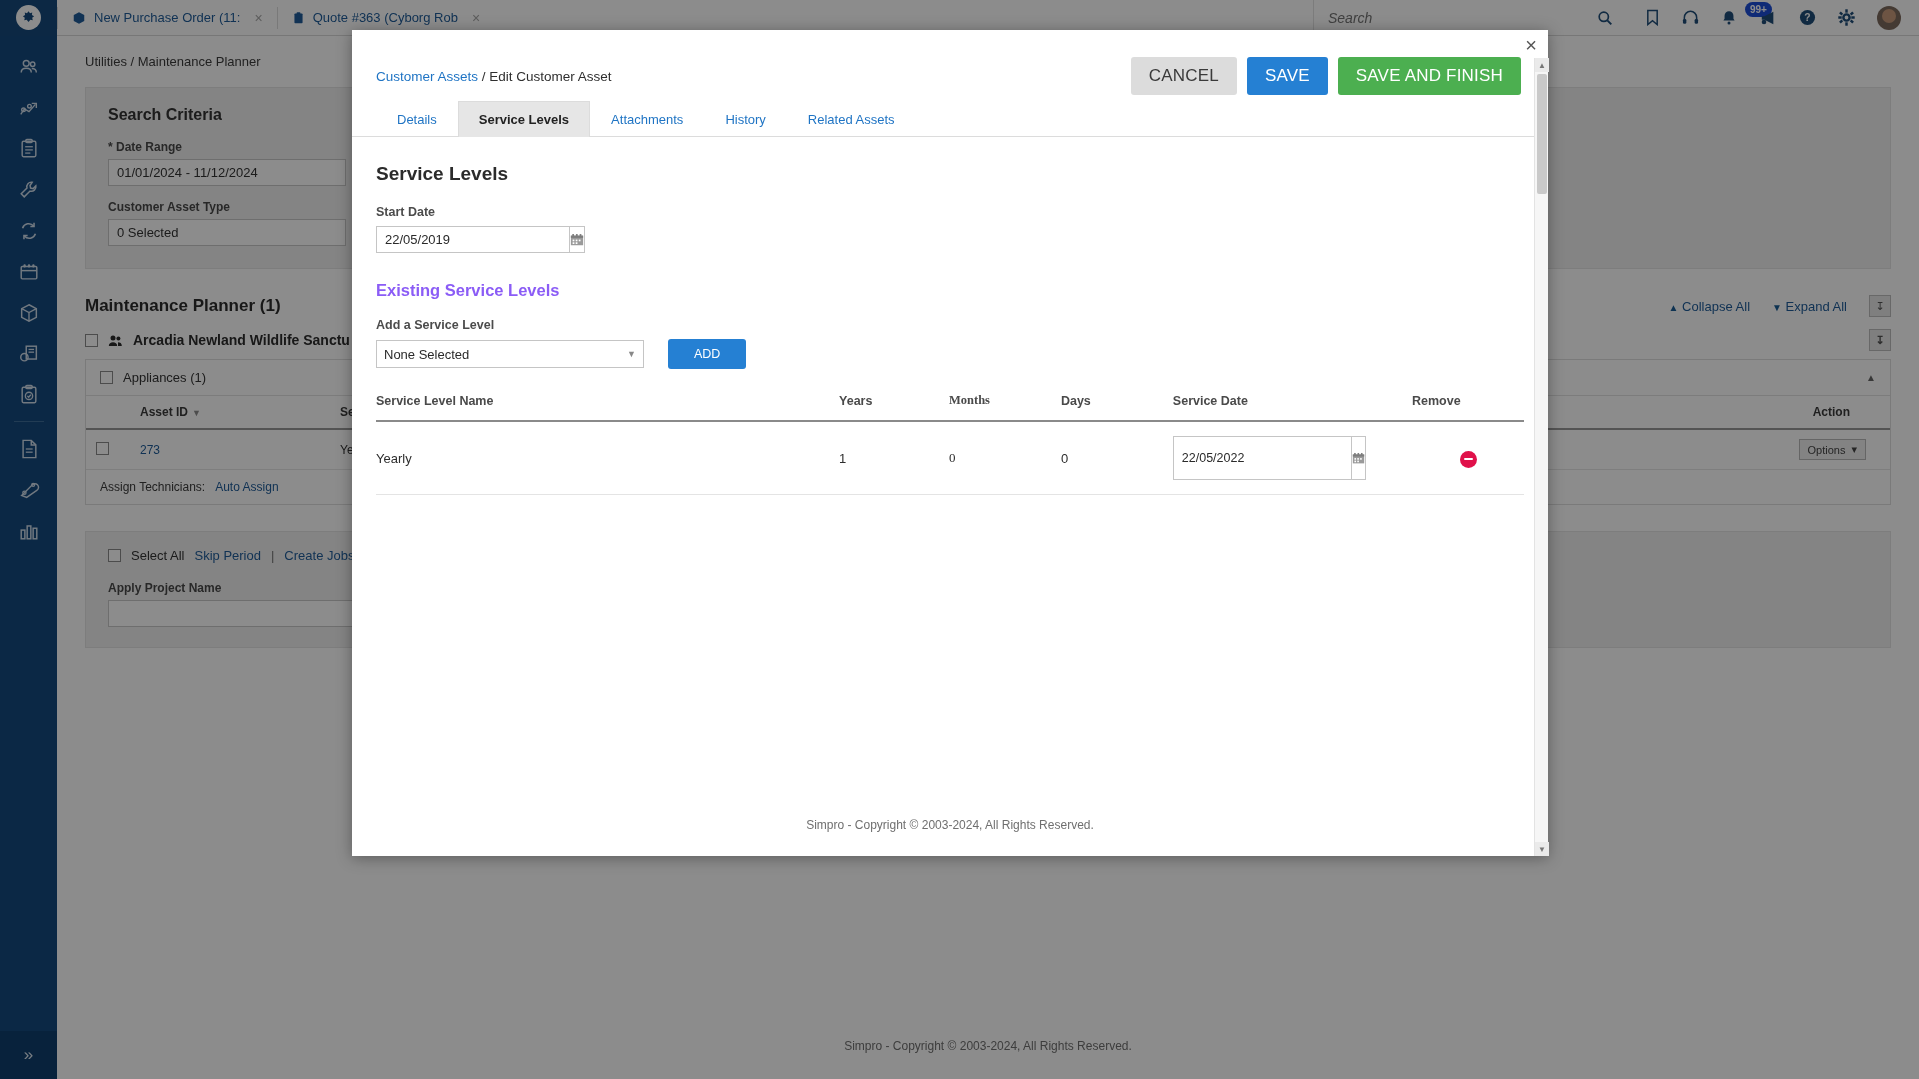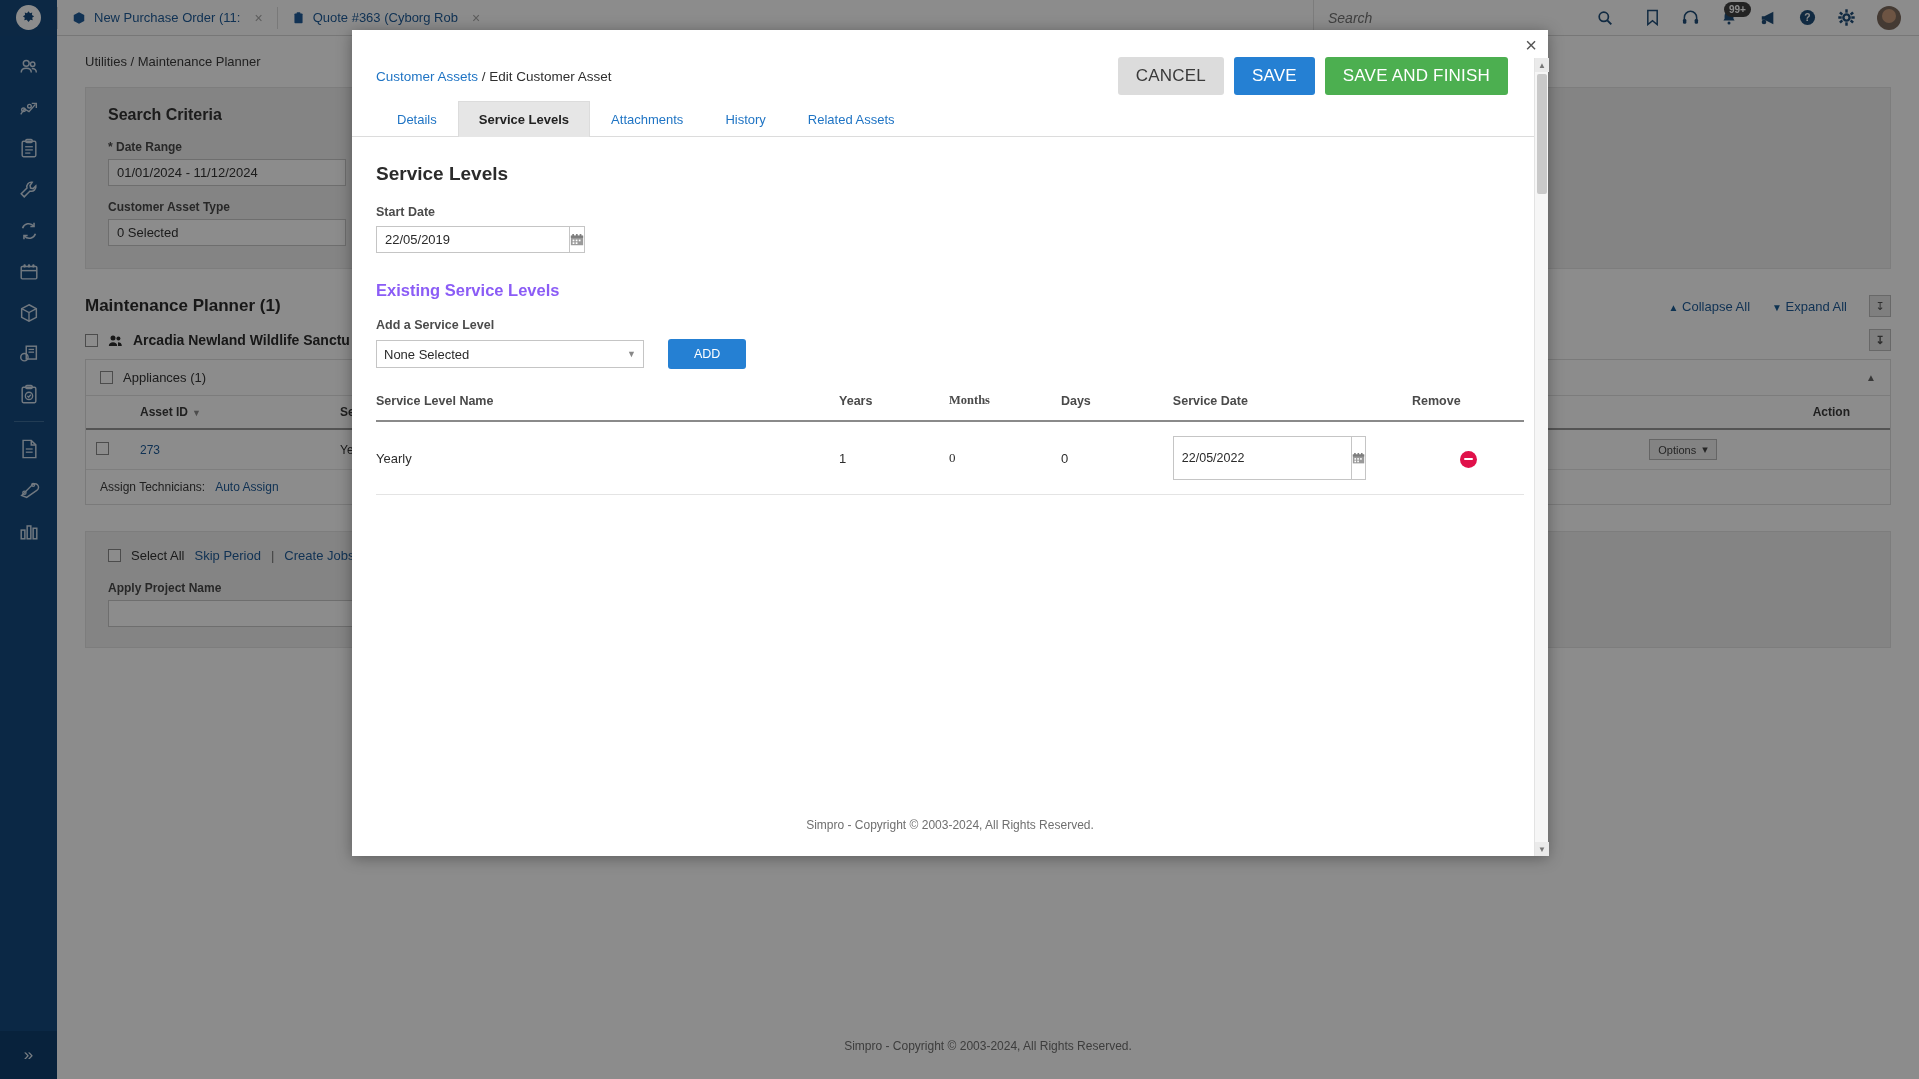--- a/index.html
+++ b/index.html
@@ -58,22 +58,22 @@
   }
   #search-input {
     border: none; outline: none; flex: 1;
     font-family: "Liberation Sans", sans-serif;
     font-size: 14px; font-style: italic; color: #8d8d8d;
     background: transparent;
   }
   .topicons { display: flex; align-items: center; gap: 22px; padding: 0 18px 0 22px; }
   .topicon { position: relative; display: flex; align-items: center; justify-content: center; color: #1f4e79; }
   .badge {
-    position: absolute; top: -7px; left: 3px;
-    background: #404040; color: #fff; font-size: 10px; font-weight: bold;
+    position: absolute; top: -7px; left: 24px;
+    background: #1d4ed8; color: #fff; font-size: 10px; font-weight: bold;
     border-radius: 9px; padding: 1px 5px; line-height: 13px;
   }
   .avatar {
     width: 24px; height: 24px; border-radius: 50%;
     background: #7d6a5d; overflow: hidden; position: relative;
   }
   .avatar::after {
     content: ""; position: absolute; left: 5px; top: 3px;
     width: 14px; height: 14px; border-radius: 50%; background: #c79a7b;
   }
@@ -205,21 +205,21 @@
     font-size: 8px; color: #777; background: #eaeaea;
   }
   #modal-scroll .sc-up { top: 0; }
   #modal-scroll .sc-dn { bottom: 0; }
   #modal-scroll .sc-thumb {
     position: absolute; left: 2px; top: 16px; width: 10px; height: 120px;
     background: #c9c9c9; border-radius: 2px;
   }
   #modal-header {
     display: flex; align-items: center;
-    padding: 26px 40px 0 24px;
+    padding: 26px 27px 0 24px;
     height: 66px; flex: none;
   }
   #bc { font-size: 13.5px; color: #2f2f2f; }
   #bc .crumb-link { color: #1f74c4; }
   #modal-actions { margin-left: auto; display: flex; gap: 10px; align-items: center; }
   .btn {
     border: none; cursor: default;
     font-family: "Liberation Sans", sans-serif;
     font-size: 17px; letter-spacing: .2px;
     padding: 9px 18px; border-radius: 3px;
@@ -547,21 +547,21 @@
             <th style="width:260px"><span>Brand</span><span class="sortcaret">▼</span></th>
             <th style="text-align:right;padding-right:40px"><span>Action</span></th>
           </tr>
         </thead>
         <tbody>
           <tr>
             <td><span class="cb"></span></td>
             <td><span class="lnk">273</span></td>
             <td>Yea</td>
             <td>Toastmaster</td>
-            <td style="text-align:center;padding-right:24px">
+            <td style="text-align:right;padding-right:24px">
               <span class="opt-btn">
                 <span>Options</span>
                 <span>▾</span>
               </span>
             </td>
           </tr>
         </tbody>
       </table>
       <div class="assign-row">
         <span>Assign Technicians:</span>

